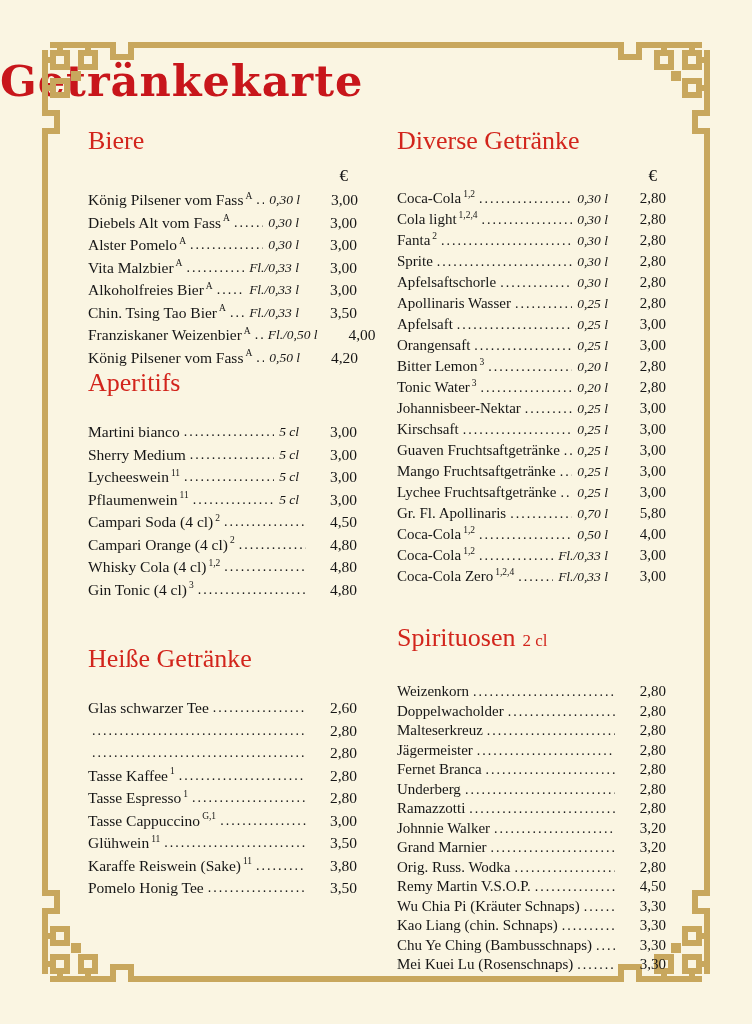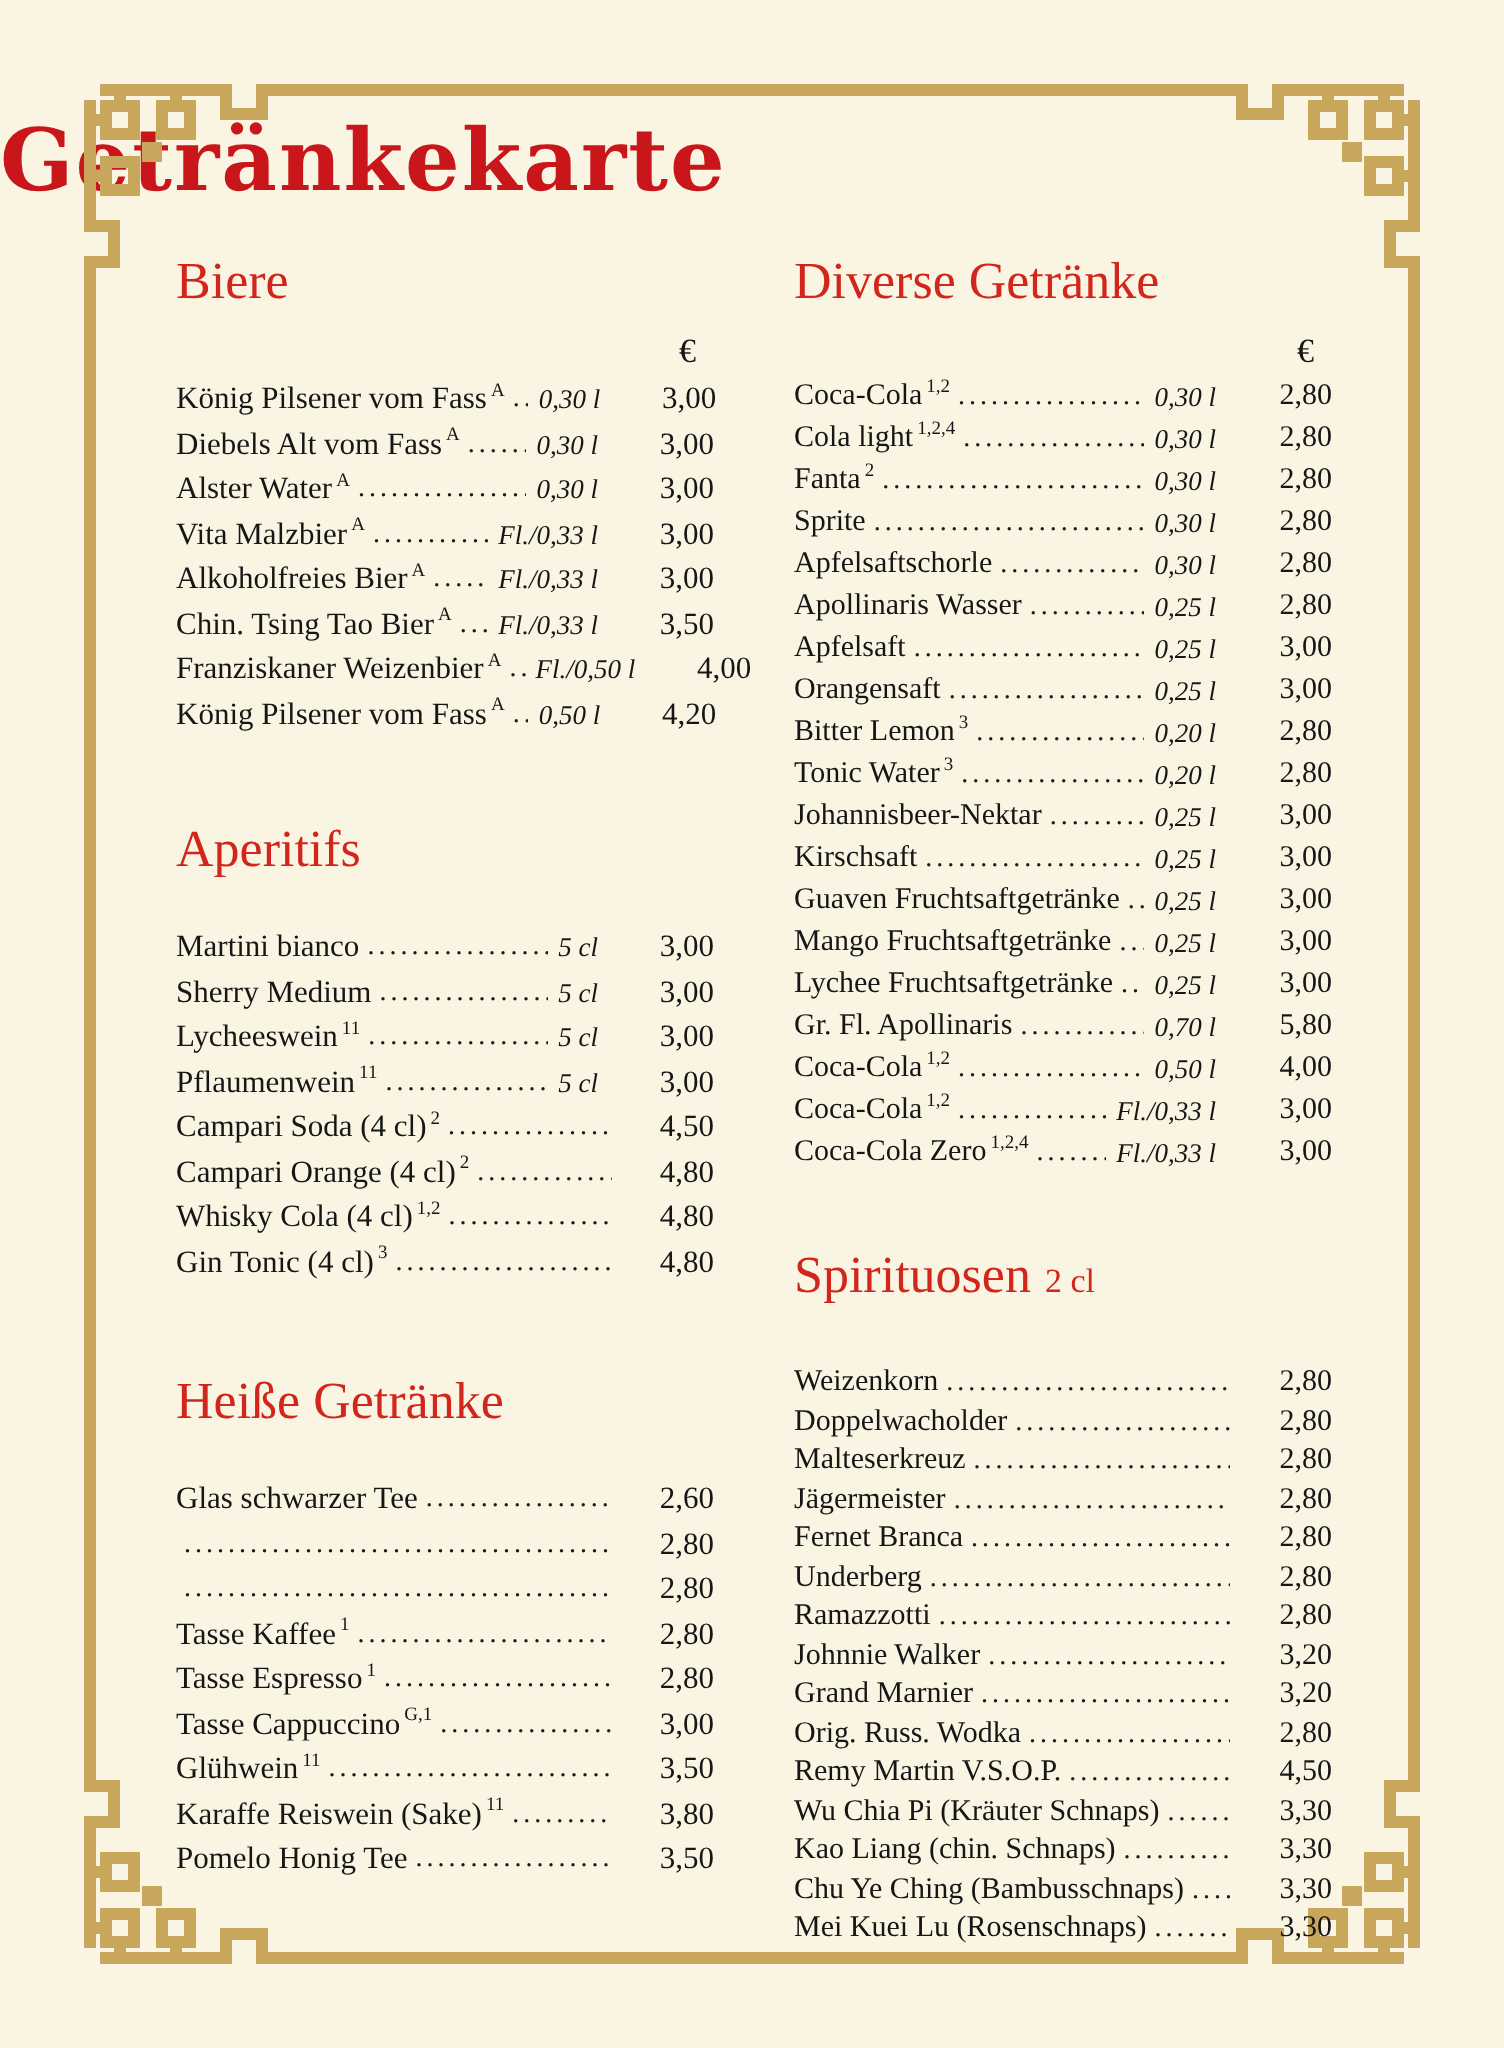--- a/index.html
+++ b/index.html
@@ -45,21 +45,21 @@
   }
   .heading-note{font-size:17px;margin-left:7px}
   .currency-header{
     text-align:right;padding-right:9px;
     font-size:17px;line-height:20px;margin-bottom:2px;
   }
   .row{display:flex;align-items:flex-end;white-space:nowrap}
   .col-left .row{line-height:21.5px;font-size:15.5px}
   .col-right .menu-section:nth-child(1) .row{line-height:21px;font-size:15px}
   .col-right .menu-section:nth-child(2) .row{line-height:19.5px;font-size:15px}
-  .col-left .menu-section:nth-child(2){margin-top:42px}
+  .col-left .menu-section:nth-child(2){}
   .col-left .menu-section:nth-child(2) .section-heading,
   .col-left .menu-section:nth-child(3) .section-heading{margin-bottom:22px}
   .col-left .menu-section:nth-child(3){margin-top:44px}
   .col-right .menu-section:nth-child(2){margin-top:36px}
   .col-right .menu-section:nth-child(2) .section-heading{margin-bottom:26px}
   .name{flex:0 0 auto}
   .fn{font-size:9.5px;margin-left:2px;line-height:0}
   .leader{
     flex:1 1 auto;min-width:8px;
     overflow:hidden;white-space:nowrap;
@@ -197,21 +197,21 @@
             <span class="size">0,30 l</span>
             <span class="price">3,00</span>
           </div>
           <div class="row">
             <span class="name"><span>Diebels Alt vom Fass</span><sup class="fn">A</sup></span>
             <span class="leader"></span>
             <span class="size">0,30 l</span>
             <span class="price">3,00</span>
           </div>
           <div class="row">
-            <span class="name"><span>Alster Water</span><sup class="fn">A</sup></span>
+            <span class="name"><span>Alster Pomelo</span><sup class="fn">A</sup></span>
             <span class="leader"></span>
             <span class="size">0,30 l</span>
             <span class="price">3,00</span>
           </div>
           <div class="row">
             <span class="name"><span>Vita Malzbier</span><sup class="fn">A</sup></span>
             <span class="leader"></span>
             <span class="size">Fl./0,33 l</span>
             <span class="price">3,00</span>
           </div>

